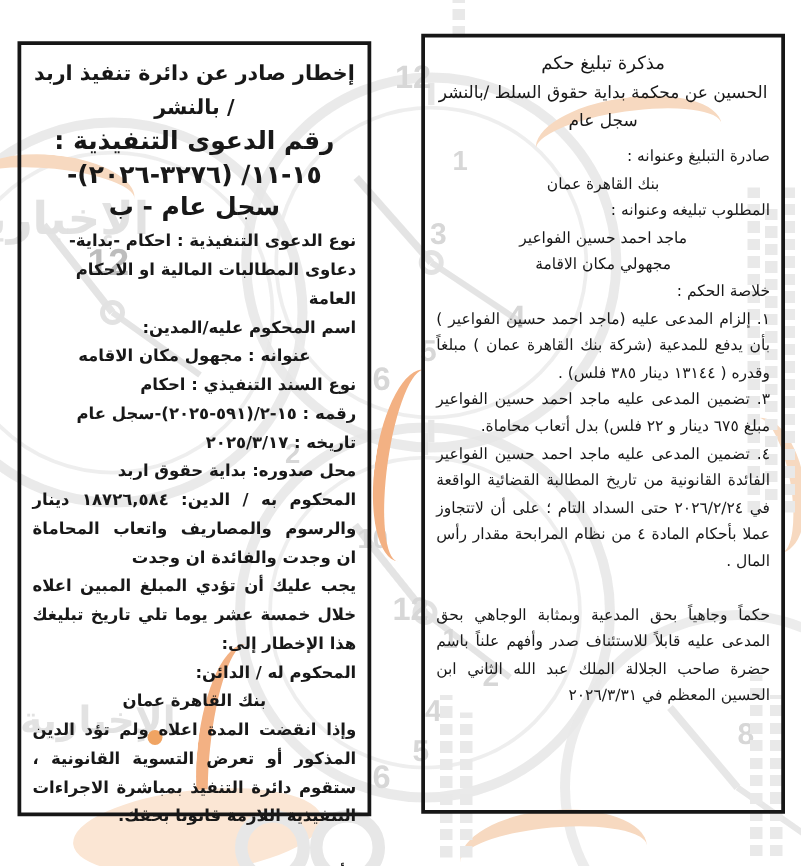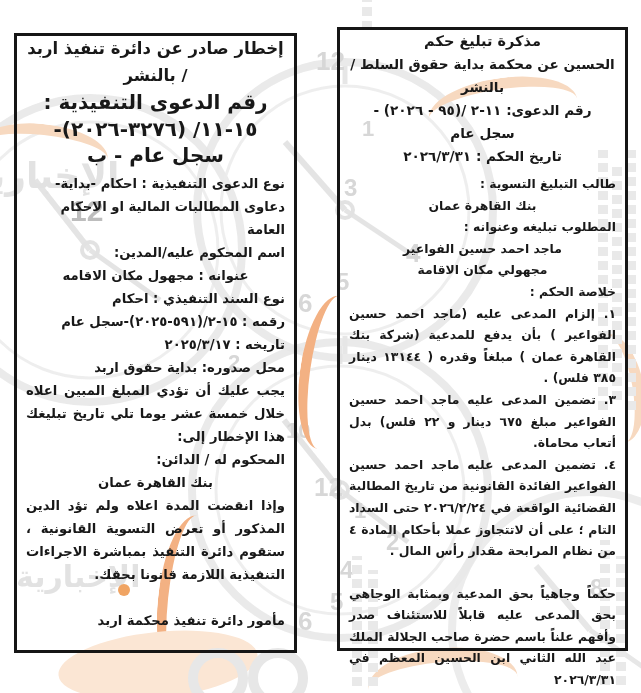--- a/index.html
+++ b/index.html
@@ -34,29 +34,29 @@
   .wm-dot{position:absolute;border-radius:50%;}
   .wm-ring{position:absolute;border:10px solid #e7e7e7;border-radius:50%;background:transparent;}
   
   .notice{
     position:absolute;z-index:2;
     border:3px solid #161616;
     box-sizing:border-box;
     background:transparent;
     direction:rtl;
     color:#181818;
-    padding:0 9px 0 9px;
+    padding:10px 9px 0 9px;
   }
   .notice p{margin:0;}
   .c{text-align:center;}
   .r{text-align:right;}
   .j{text-align:justify;text-align-last:right;}
   
   .p-right{left:337px;top:27px;width:291px;height:624px;
-    font-size:12.4px;font-weight:bold;line-height:21.6px;}
+    font-size:12.4px;font-weight:normal;line-height:21.6px;}
   .p-right .hd{font-size:13.6px;line-height:23px;}
   .p-right .hd-main{font-size:14.5px;}
   .p-right .after-head{margin-top:5px;}
   .p-right .closing{margin-top:21px;}
   
   .p-left{left:14px;top:33px;width:283px;height:620px;
     font-size:13.2px;font-weight:bold;line-height:23px;}
   .p-left .hd{font-size:20px;line-height:26.5px;}
   .p-left .hd-main{font-size:16.5px;}
   .p-left .after-head{margin-top:3px;}
@@ -148,34 +148,33 @@
   <div class="notice p-left">
     <p class="hd hd-main c">إخطار صادر عن دائرة تنفيذ اربد / بالنشر</p>
     <p class="hd c">رقم الدعوى التنفيذية : ١٥-١١/ (٣٢٧٦-٢٠٢٦)- سجل عام - ب</p>
     <p class="r after-head">نوع الدعوى التنفيذية : احكام -بداية-دعاوى المطالبات المالية او الاحكام العامة</p>
     <p class="r">اسم المحكوم عليه/المدين:</p>
     <p class="c">عنوانه : مجهول مكان الاقامه</p>
     <p class="r">نوع السند التنفيذي : احكام</p>
     <p class="r">رقمه : ١٥-٢/(٥٩١-٢٠٢٥)-سجل عام</p>
     <p class="r">تاريخه : ٢٠٢٥/٣/١٧</p>
     <p class="r">محل صدوره: بداية حقوق اربد</p>
+    <p class="j">المحكوم به / الدين: ١٨٧٢٦,٥٨٤ دينار والرسوم والمصاريف واتعاب المحاماة ان وجدت والفائدة ان وجدت</p>
     <p class="j">يجب عليك أن تؤدي المبلغ المبين اعلاه خلال خمسة عشر يوما تلي تاريخ تبليغك هذا الإخطار إلى:</p>
     <p class="r">المحكوم له / الدائن:</p>
     <p class="c">بنك القاهرة عمان</p>
     <p class="j">وإذا انقضت المدة اعلاه ولم تؤد الدين المذكور أو تعرض التسوية القانونية ، ستقوم دائرة التنفيذ بمباشرة الاجراءات التنفيذية اللازمة قانونا بحقك.</p>
     <p class="r signature">مأمور دائرة تنفيذ محكمة اربد</p>
   </div>
 
   <div class="notice p-right">
     <p class="hd hd-main c">مذكرة تبليغ حكم</p>
     <p class="hd c">الحسين عن محكمة بداية حقوق السلط /بالنشر</p>
-    <p class="hd c">رقم الدعوى: ١١-٢ /(٩٥ - ٢٠٢٦) -</p>
     <p class="hd c">سجل عام</p>
-    <p class="hd c">تاريخ الحكم : ٢٠٢٦/٣/٣١</p>
-    <p class="r after-head">طالب التبليغ التسوية :</p>
+    <p class="r after-head">صادرة التبليغ وعنوانه :</p>
     <p class="c">بنك القاهرة عمان</p>
     <p class="r">المطلوب تبليغه وعنوانه :</p>
     <p class="c">ماجد احمد حسين الفواعير</p>
     <p class="c">مجهولي مكان الاقامة</p>
     <p class="r">خلاصة الحكم :</p>
     <p class="j">١. إلزام المدعى عليه (ماجد احمد حسين الفواعير ) بأن يدفع للمدعية (شركة بنك القاهرة عمان ) مبلغاً وقدره ( ١٣١٤٤ دينار ٣٨٥ فلس) .</p>
     <p class="j">٣. تضمين المدعى عليه ماجد احمد حسين الفواعير مبلغ ٦٧٥ دينار و ٢٢ فلس) بدل أتعاب محاماة.</p>
     <p class="j">٤. تضمين المدعى عليه ماجد احمد حسين الفواعير الفائدة القانونية من تاريخ المطالبة القضائية الواقعة في ٢٠٢٦/٢/٢٤ حتى السداد التام ؛ على أن لاتتجاوز عملا بأحكام المادة ٤ من نظام المرابحة مقدار رأس المال .</p>
     <p class="j closing">حكماً وجاهياً بحق المدعية  وبمثابة الوجاهي بحق المدعى عليه قابلاً للاستئناف  صدر وأفهم علناً باسم حضرة صاحب الجلالة الملك عبد الله الثاني ابن الحسين المعظم في ٢٠٢٦/٣/٣١</p>
   </div>

